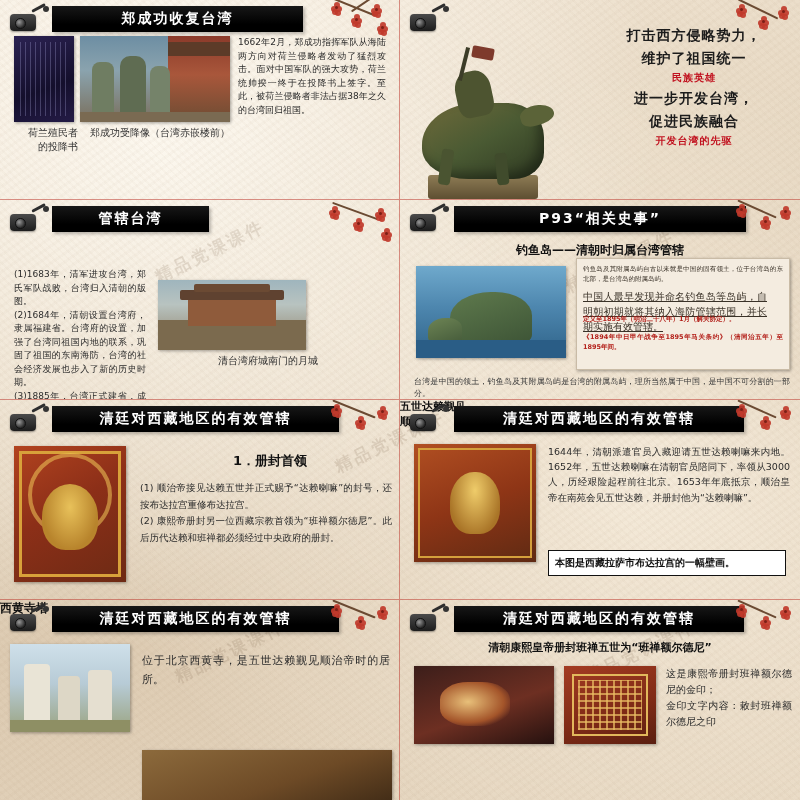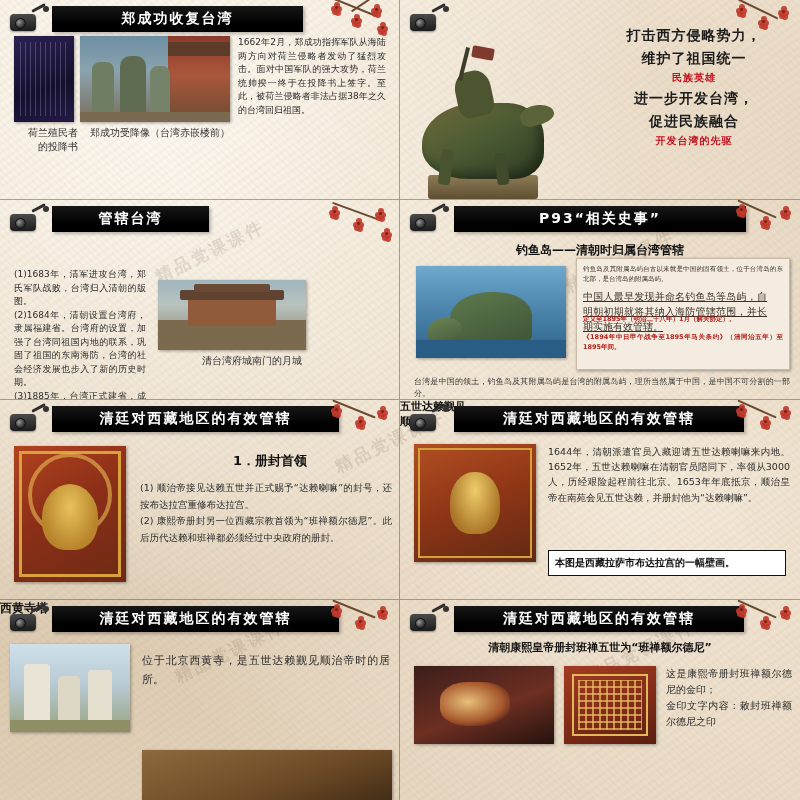--- a/index.html
+++ b/index.html
@@ -141,21 +141,21 @@
   }
   .s2-lines .big{font-size:10px;}
   
   .s3-txt{left:14px;top:68px;width:132px;}
   .s3-ph{left:158px;top:80px;width:148px;height:70px;
     background:linear-gradient(180deg,#9fb5bd 0%,#b8c3c0 35%,#8d7e63 100%);}
   .s3-ph .wall{position:absolute;left:0;bottom:0;width:100%;height:30px;background:#7b6a4e;}
   .s3-ph .bd{position:absolute;left:30px;bottom:24px;width:88px;height:30px;background:#8f5b3b;}
   .s3-ph .rf{position:absolute;left:22px;bottom:50px;width:104px;height:10px;background:#5f4230;border-radius:2px;}
   .s3-ph .rf2{position:absolute;left:36px;bottom:58px;width:76px;height:8px;background:#6b4a33;border-radius:2px;}
-  .s3-cap{left:154px;top:154px;width:148px;}
+  .s3-cap{left:170px;top:154px;width:148px;}
   
   .s4-sub{position:absolute;left:0;right:0;top:42px;text-align:center;font-size:12px;font-weight:bold;color:#111;}
   .s4-ph{left:16px;top:66px;width:150px;height:92px;
     background:linear-gradient(180deg,#6fa9cc 0%,#4d86ae 45%,#2e6288 100%);}
   .s4-ph .isle{position:absolute;left:34px;bottom:14px;width:82px;height:52px;
     background:linear-gradient(160deg,#5f7a4d,#3d5436);border-radius:50% 45% 18% 22%;}
   .s4-ph .isle2{position:absolute;left:12px;bottom:14px;width:34px;height:26px;
     background:linear-gradient(160deg,#6d8454,#445a3a);border-radius:50% 40% 20% 25%;}
   .s4-ph .sea{position:absolute;left:0;bottom:0;width:100%;height:18px;background:#2a5d86;}
   .s4-doc{left:176px;top:58px;width:212px;height:110px;background:#f4ece0;border:1px solid #c9bba6;}

